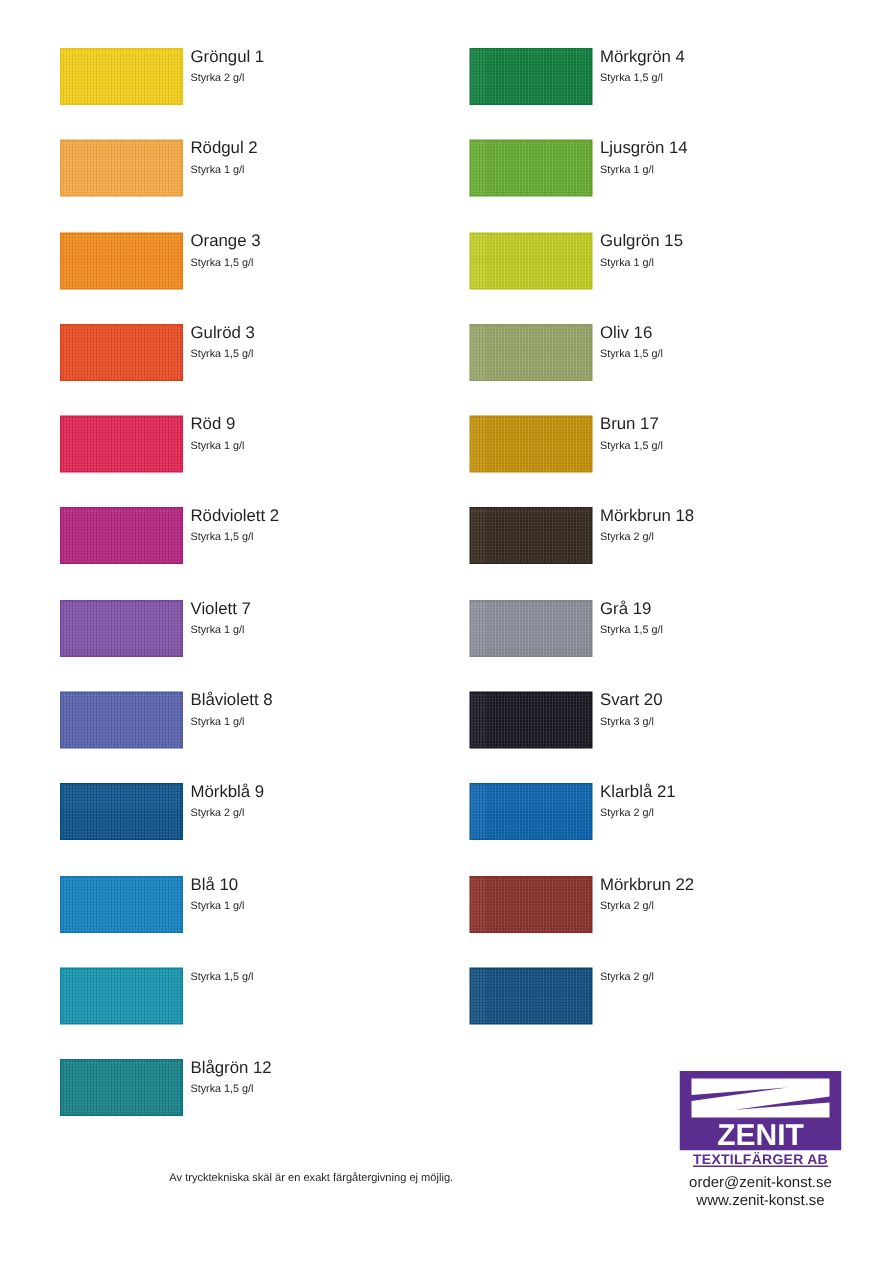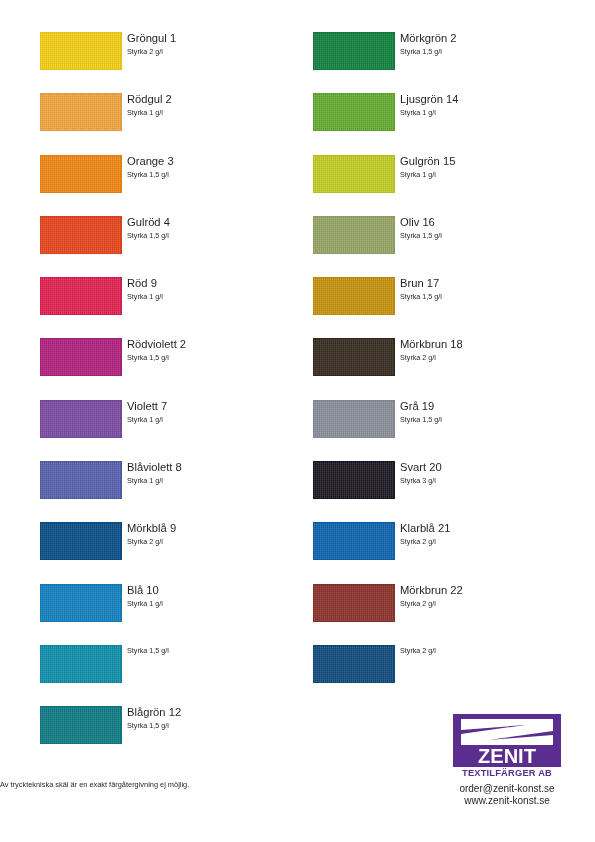--- a/index.html
+++ b/index.html
@@ -74,20 +74,21 @@
     margin-top: 1px;
     white-space: nowrap;
   }
 
   
   .disclaimer {
     position: absolute;
     left: 0;
     right: 0;
     top: 780px;
+    text-align: center;
     font-size: 7.4px;
     color: #231f20;
     padding-right: 180px;
   }
 
   
   .logo-block {
     position: absolute;
     left: 432px;
     top: 714px;
@@ -99,20 +100,21 @@
     height: 53px;
     margin: 0 auto;
     display: block;
   }
   .logo-sub {
     font-size: 9.3px;
     font-weight: bold;
     letter-spacing: 0.2px;
     color: #5b2d8e;
     margin-top: 1px;
+    text-decoration: underline;
   }
   .logo-contact {
     margin-top: 5px;
     font-size: 10px;
     line-height: 12px;
     color: #231f20;
   }
 </style>
 </head>
 <body>
@@ -137,21 +139,21 @@
       <div class="swatch-row">
         <div class="swatch-chip" style="background-color: rgb(241, 135, 19);"></div>
         <div class="swatch-text">
           <div class="swatch-name">Orange 3</div>
           <div class="swatch-strength">Styrka 1,5 g/l</div>
         </div>
       </div>
       <div class="swatch-row">
         <div class="swatch-chip" style="background-color: rgb(232, 68, 28);"></div>
         <div class="swatch-text">
-          <div class="swatch-name">Gulröd 4</div>
+          <div class="swatch-name">Gulröd 3</div>
           <div class="swatch-strength">Styrka 1,5 g/l</div>
         </div>
       </div>
       <div class="swatch-row">
         <div class="swatch-chip" style="background-color: rgb(226, 32, 79);"></div>
         <div class="swatch-text">
           <div class="swatch-name">Röd 9</div>
           <div class="swatch-strength">Styrka 1 g/l</div>
         </div>
       </div>
@@ -201,21 +203,21 @@
         <div class="swatch-text">
           <div class="swatch-name">Blågrön 12</div>
           <div class="swatch-strength">Styrka 1,5 g/l</div>
         </div>
       </div>
     </div>
   <div class="col col-right">
       <div class="swatch-row">
         <div class="swatch-chip" style="background-color: rgb(16, 129, 62);"></div>
         <div class="swatch-text">
-          <div class="swatch-name">Mörkgrön 2</div>
+          <div class="swatch-name">Mörkgrön 4</div>
           <div class="swatch-strength">Styrka 1,5 g/l</div>
         </div>
       </div>
       <div class="swatch-row">
         <div class="swatch-chip" style="background-color: rgb(100, 172, 46);"></div>
         <div class="swatch-text">
           <div class="swatch-name">Ljusgrön 14</div>
           <div class="swatch-strength">Styrka 1 g/l</div>
         </div>
       </div>

